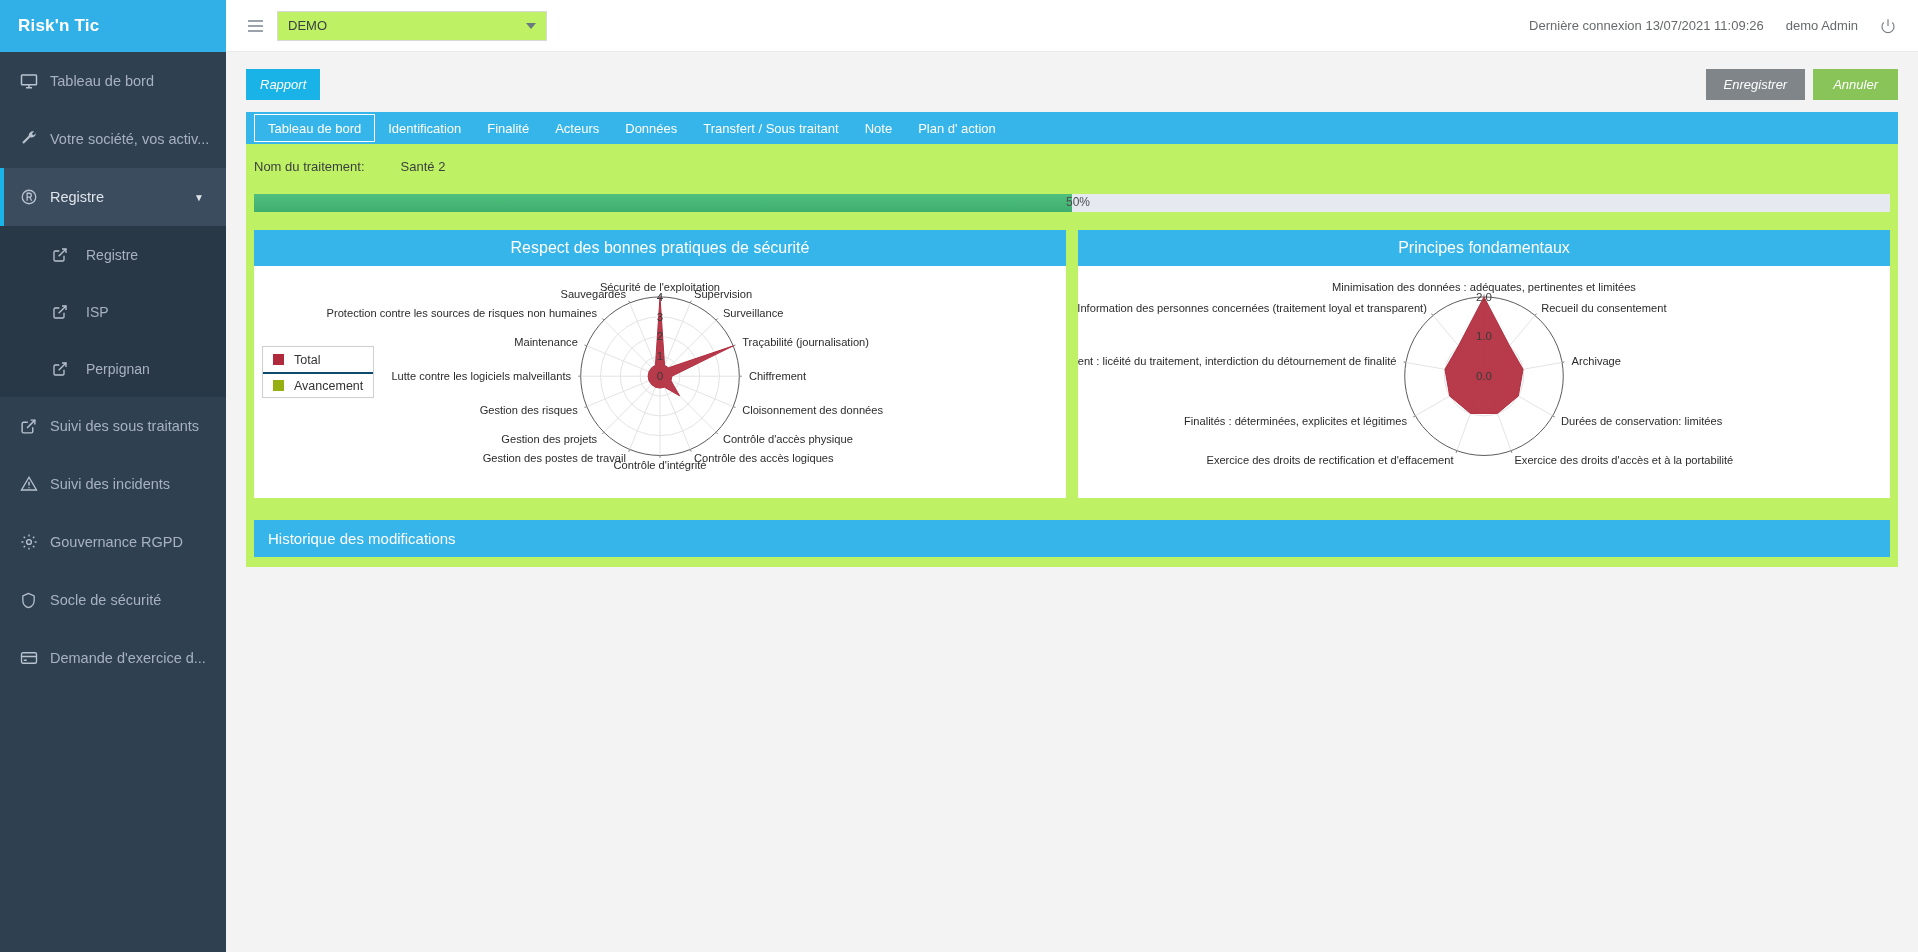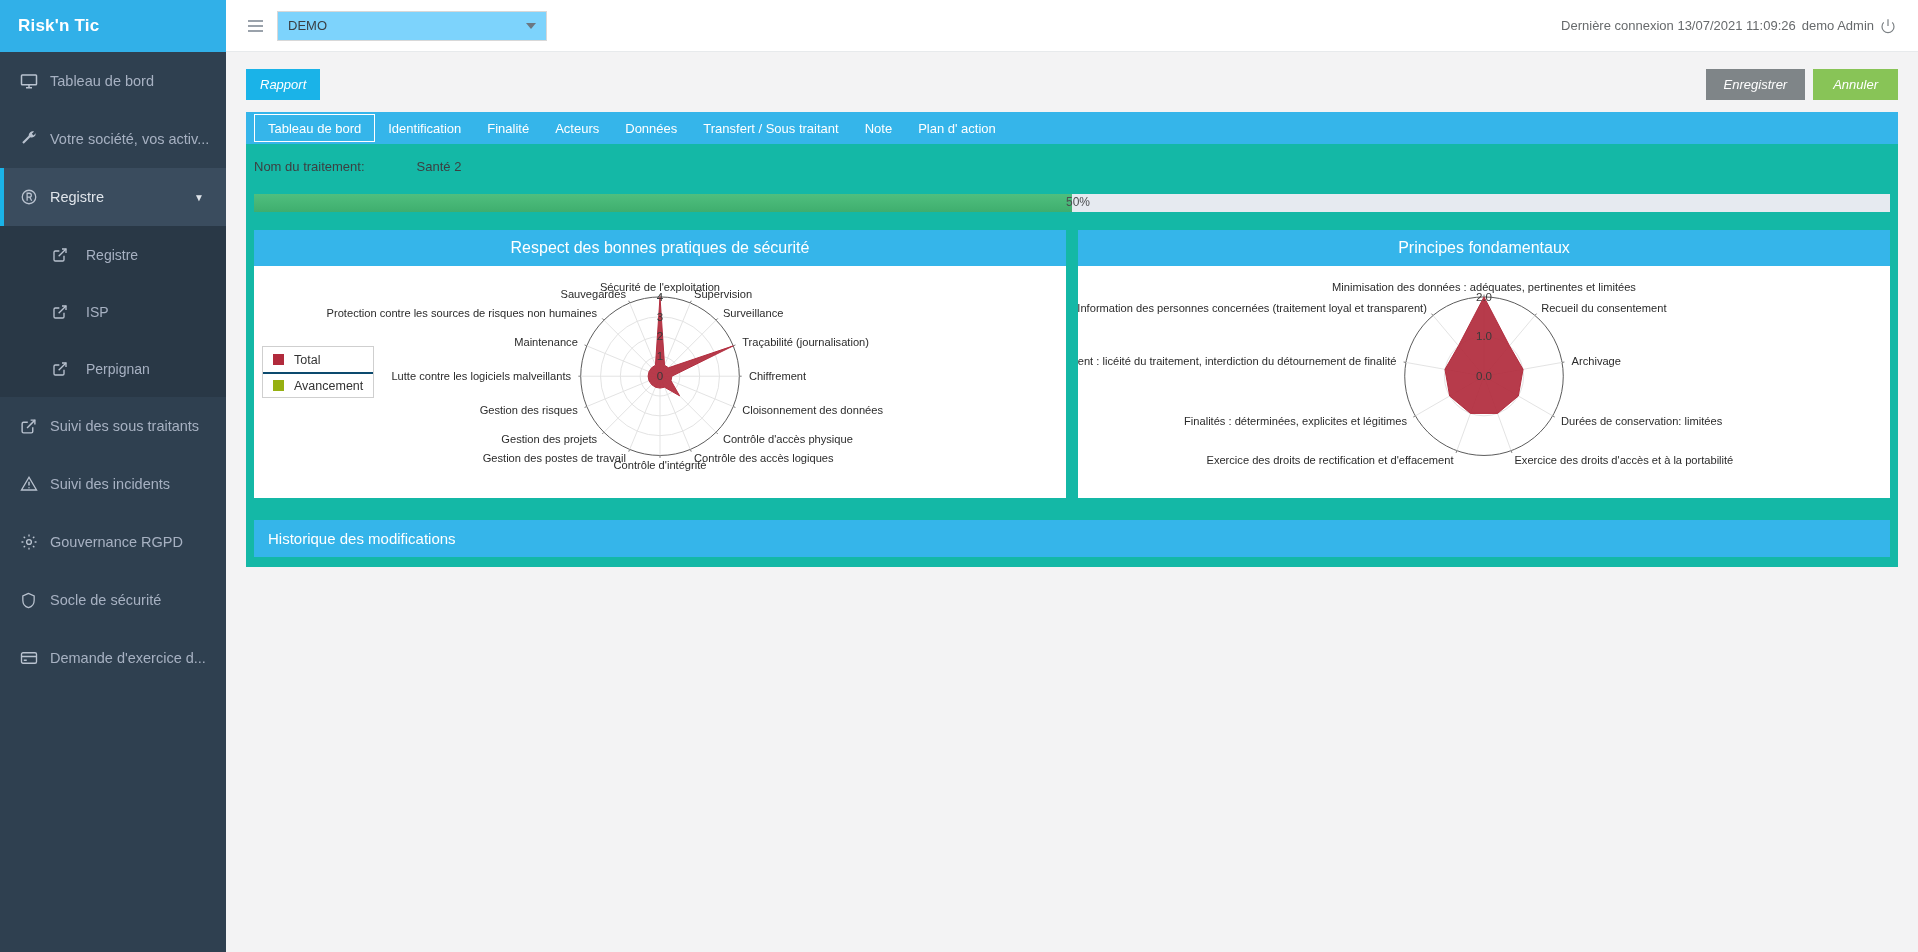--- a/index.html
+++ b/index.html
@@ -44,30 +44,30 @@
 
   
   .main { flex: 1; height: 952px; background: #f3f3f4; display: flex; flex-direction: column; }
   .topbar {
     height: 52px; background: #ffffff; border-bottom: 1px solid #e7eaec;
     display: flex; align-items: center; padding: 0 22px;
   }
   .hamburger { display: flex; flex-direction: column; gap: 3px; cursor: pointer; margin-right: 14px; }
   .hamburger span { display: block; width: 15px; height: 2px; background: #9aa2ab; }
   .tenant-select {
-    width: 270px; height: 30px; border: 1px solid #d8d8d8; background: #7dd3fc;
+    width: 270px; height: 30px; border: 1px solid #d8d8d8; background: #bef264;
     display: flex; align-items: center; padding: 0 10px; font-size: 13px;
     color: #3a3f44; cursor: pointer; position: relative;
   }
   .tenant-select .arrow {
     margin-left: auto; width: 0; height: 0;
     border-left: 5px solid transparent; border-right: 5px solid transparent;
     border-top: 6px solid #6b7781;
   }
-  .topbar-right { margin-left: auto; display: flex; align-items: center; gap: 6px; }
+  .topbar-right { margin-left: auto; display: flex; align-items: center; gap: 22px; }
   .topbar-right .txt { font-size: 13px; color: #676a6c; }
   .power { color: #7b8084; cursor: pointer; display: flex; align-items: center; }
 
   .content { flex: 1; padding: 12px 20px 0 20px; overflow: hidden; }
   .actionbar { display: flex; align-items: center; height: 40px; }
   .btn {
     border: none; font-size: 13px; color: #fff; cursor: pointer;
     padding: 8px 16px; font-family: inherit; font-style: italic;
   }
   .btn-report { background: #1ab3e8; padding: 8px 14px; }
@@ -81,21 +81,21 @@
   }
   .tab {
     display: flex; align-items: center; padding: 0 13px; color: #ffffff;
     font-size: 13px; cursor: pointer;
   }
   .tab.active { border: 1px solid #ffffff; background: #35b5ea; margin: 2px 0; }
 
   .panel { background: #ffffff; padding: 0 0 10px 0; }
   .treat-row { display: flex; align-items: center; height: 44px; padding-left: 8px; font-size: 13px; color: #3a3f44; }
   .treat-row .lbl { color: #3c3f41; }
-  .treat-row .val { margin-left: 52px; color: #3c3f41; }
+  .treat-row .val { margin-left: 36px; color: #3c3f41; }
 
   .progress-wrap {
     height: 18px; background: #e6eaf0; margin: 6px 8px 0 8px; position: relative;
   }
   .progress-bar {
     height: 100%; background: linear-gradient(#4fbf7e, #3fae6e);
   }
   .progress-label {
     position: absolute; top: 1px; font-size: 12px; color: #4c4f51;
     transform: translateX(-6px);
@@ -120,21 +120,21 @@
 
   .history { margin: 22px 8px 0 8px; background: #fff; }
   .history-head { background: #35b5ea; color: #fff; font-size: 15px; padding: 10px 14px; }
   table.hist { width: 100%; border-collapse: collapse; font-size: 13px; color: #3c3f41; }
   table.hist th {
     text-align: left; font-weight: normal; padding: 11px 14px;
     border-bottom: 1px solid #e0e0e0; color: #3c3f41;
   }
   table.hist th.c1, table.hist td.c1 { width: 270px; border-right: 1px solid #e8e8e8; }
   table.hist td { padding: 12px 14px; border-bottom: 1px solid #e8e8e8; }
-  .pagewrap { background:#14b8a6; }
+  .pagewrap { background:#bef264; }
   .chart-label { font-size: 11.5px; fill: #2b2b2b; font-family: "Liberation Sans", sans-serif; }
   .chart-tick { font-size: 12px; fill: #3a3a3a; font-family: "Liberation Sans", sans-serif; }
 </style>
 </head>
 <body>
 
 <div class="app">
 
   <aside class="sidebar">
     <div class="brand">

